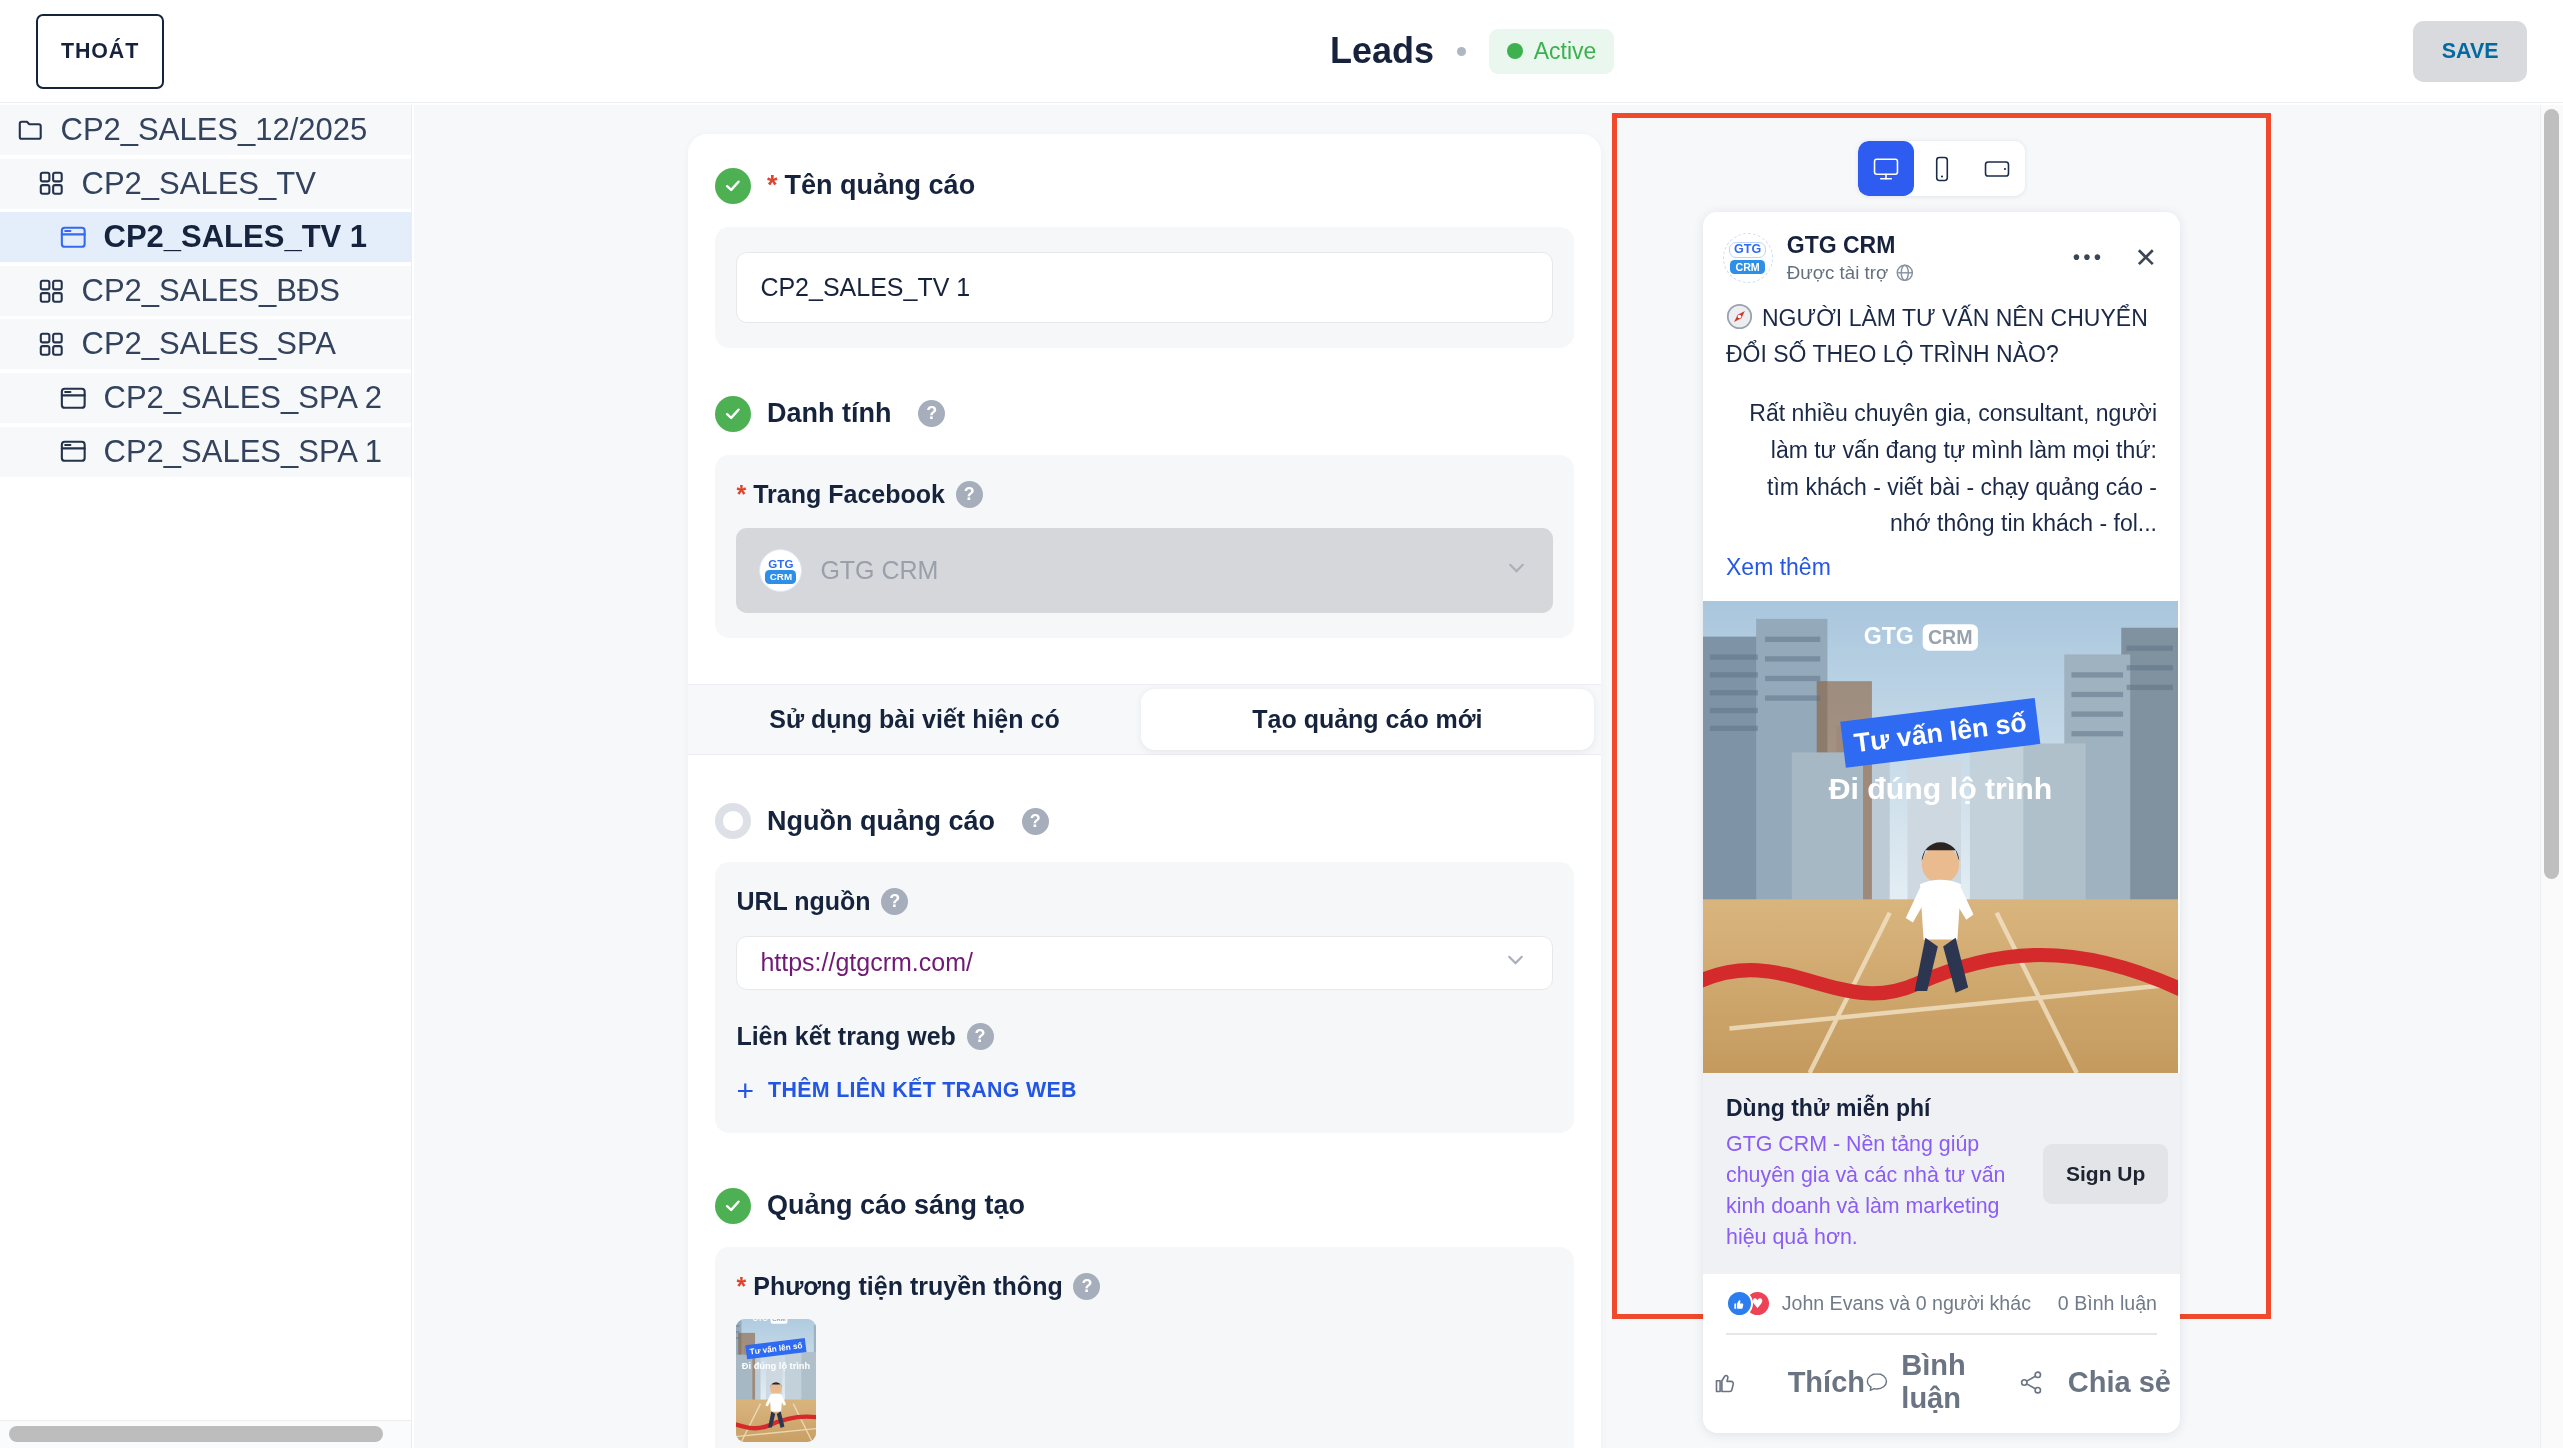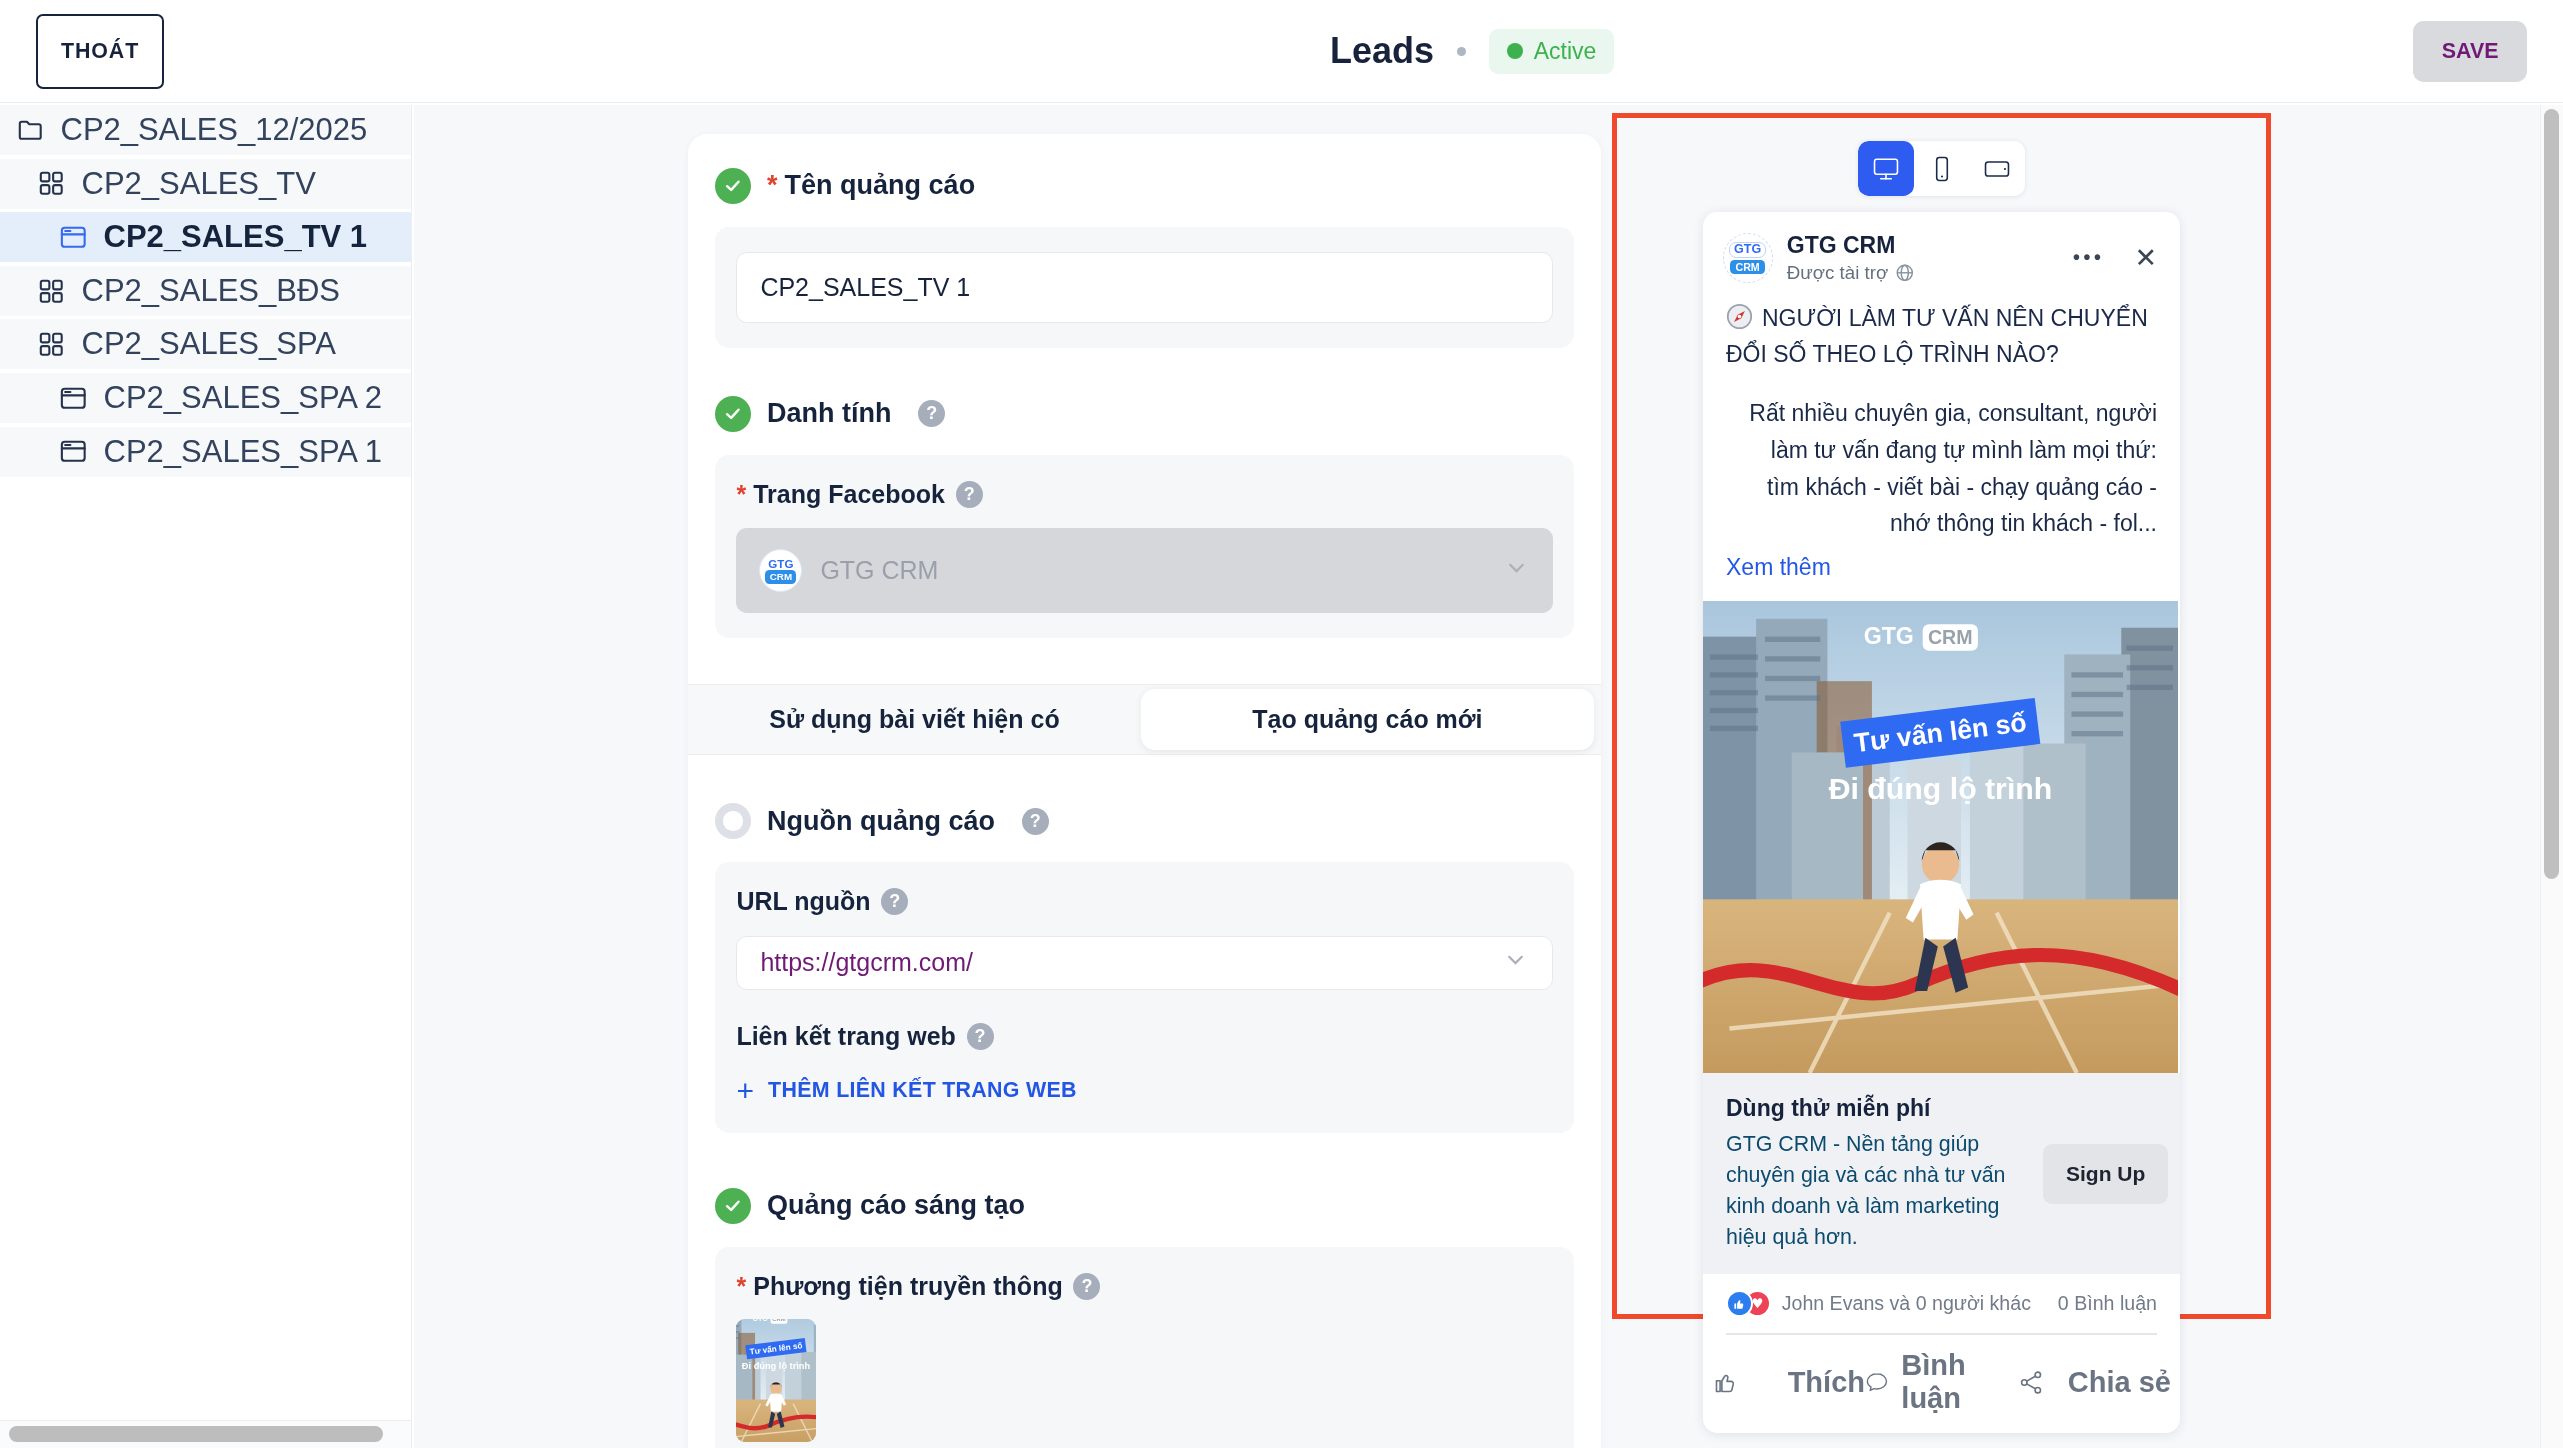--- a/index.html
+++ b/index.html
@@ -10,21 +10,21 @@
   .topbar { position:absolute; top:0; left:0; right:0; height:103px; background:#fff;
     border-bottom:1.8px solid #ebedf0; display:flex; align-items:center; padding:0 36px; z-index:5; }
   .btn-exit { border:2.7px solid #17233c; background:#fff; color:#17233c; font-weight:bold;
     font-size:21.4px; letter-spacing:0.9px; border-radius:7px; padding:23px 23px; cursor:pointer; }
   .title-group { position:absolute; left:1330px; display:flex; align-items:center; gap:23px; }
   .page-title { font-size:36px; font-weight:bold; color:#17233c; }
   .title-dot { width:9px; height:9px; border-radius:50%; background:#aeb6c2; }
   .status-badge { display:flex; align-items:center; gap:10.7px; background:#e9f7ee; color:#3cb14e;
     font-size:23px; border-radius:9px; padding:9px 18px; }
   .status-dot { width:16px; height:16px; border-radius:50%; background:#3cb14e; }
-  .btn-save { margin-left:auto; background:#d8dadd; color:#701a75; font-weight:bold; font-size:21.4px;
+  .btn-save { margin-left:auto; background:#d8dadd; color:#0369a1; font-weight:bold; font-size:21.4px;
     border:none; border-radius:10.7px; padding:18px 28.5px; cursor:default; }
 
   
   .sidebar { position:absolute; top:105px; left:0; bottom:0; width:412px; background:#fff;
     border-right:1.8px solid #ebedf0; }
   .side-row { height:50px; margin-bottom:3.6px; display:flex; align-items:center; gap:16px;
     background:#f7f8f9; font-size:31px; color:#33435e; cursor:pointer; }
   .side-row.lvl0 { padding-left:16px; }
   .side-row.lvl1 { padding-left:37px; }
   .side-row.lvl2 { padding-left:59px; }
@@ -122,21 +122,21 @@
   .close-glyph { font-size:27px; }
   .ad-body { padding:12.5px 23px 0 23px; font-size:23px; color:#1b2948; line-height:1.4; }
   .ad-headline { display:block; }
   .compass { display:inline-block; vertical-align:-3.6px; margin-right:9px; }
   .ad-para { margin-top:25px; line-height:1.6;text-align:right; }
   .see-more { color:#2457e6; margin-top:9px; cursor:pointer; }
   .ad-image { margin-top:18px; line-height:0; }
 
   .ad-cta { background:#f0f1f4; padding:21.4px 23px; display:flex; align-items:center; }
   .cta-title { font-size:23px; font-weight:bold; color:#17233c; }
-  .cta-desc { font-size:21.4px; color:#0c4a6e; line-height:1.45; margin-top:7.1px; width:317px; }
+  .cta-desc { font-size:21.4px; color:#8b5cf6; line-height:1.45; margin-top:7.1px; width:317px; }
   .btn-signup { margin-left:auto; background:#e2e4e8; border:none; border-radius:9px;
     padding:18px 23px; font-size:21px; font-weight:bold; color:#1d2430; cursor:pointer; flex:none; }
   .ad-social { display:flex; align-items:center; padding:16px 23px; font-size:19.6px; color:#717b89; }
   .react-icons { display:flex; margin-right:10.7px; }
   .react { width:27px; height:27px; border-radius:50%; display:flex; align-items:center;
     justify-content:center; border:2.7px solid #fff; }
   .react.like { background:#2c7ef0; z-index:2; }
   .react.love { background:#ee4256; margin-left:-9px; }
   .react.like svg { width:14.2px; height:14.2px; fill:#fff; }
   .react.love span { color:#fff; font-size:13.3px; font-family:"DejaVu Sans",sans-serif; line-height:1; }

